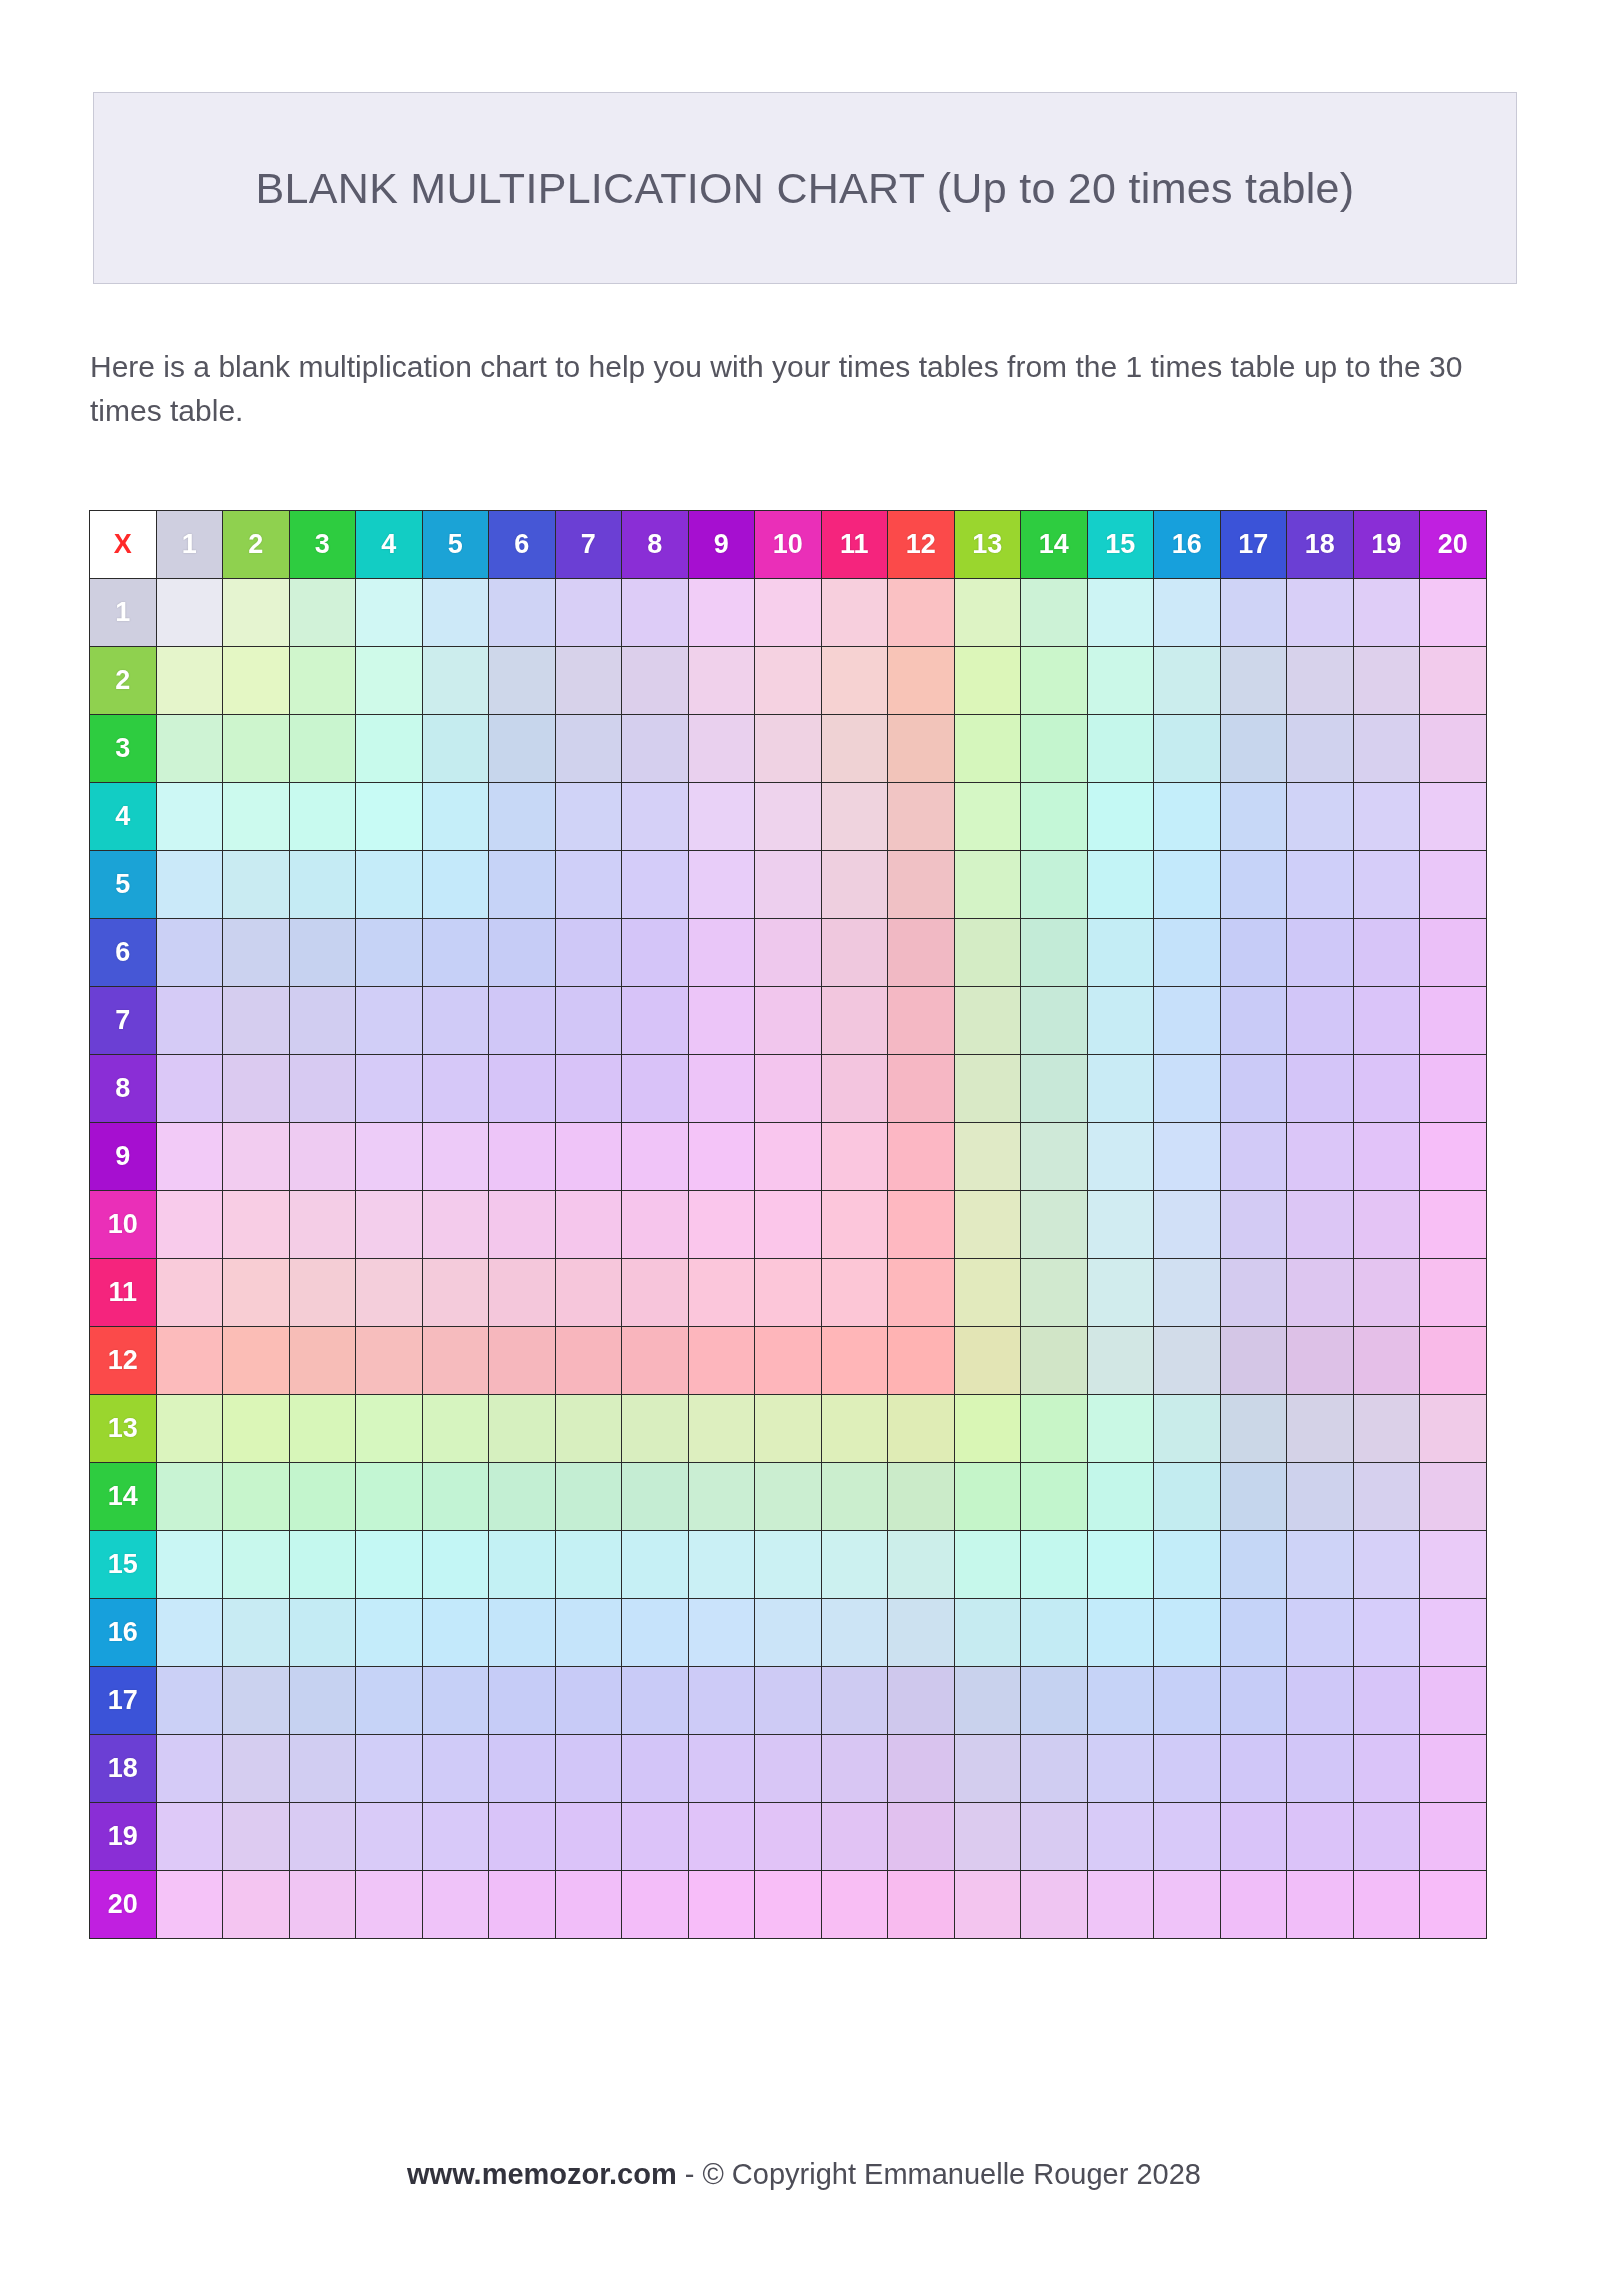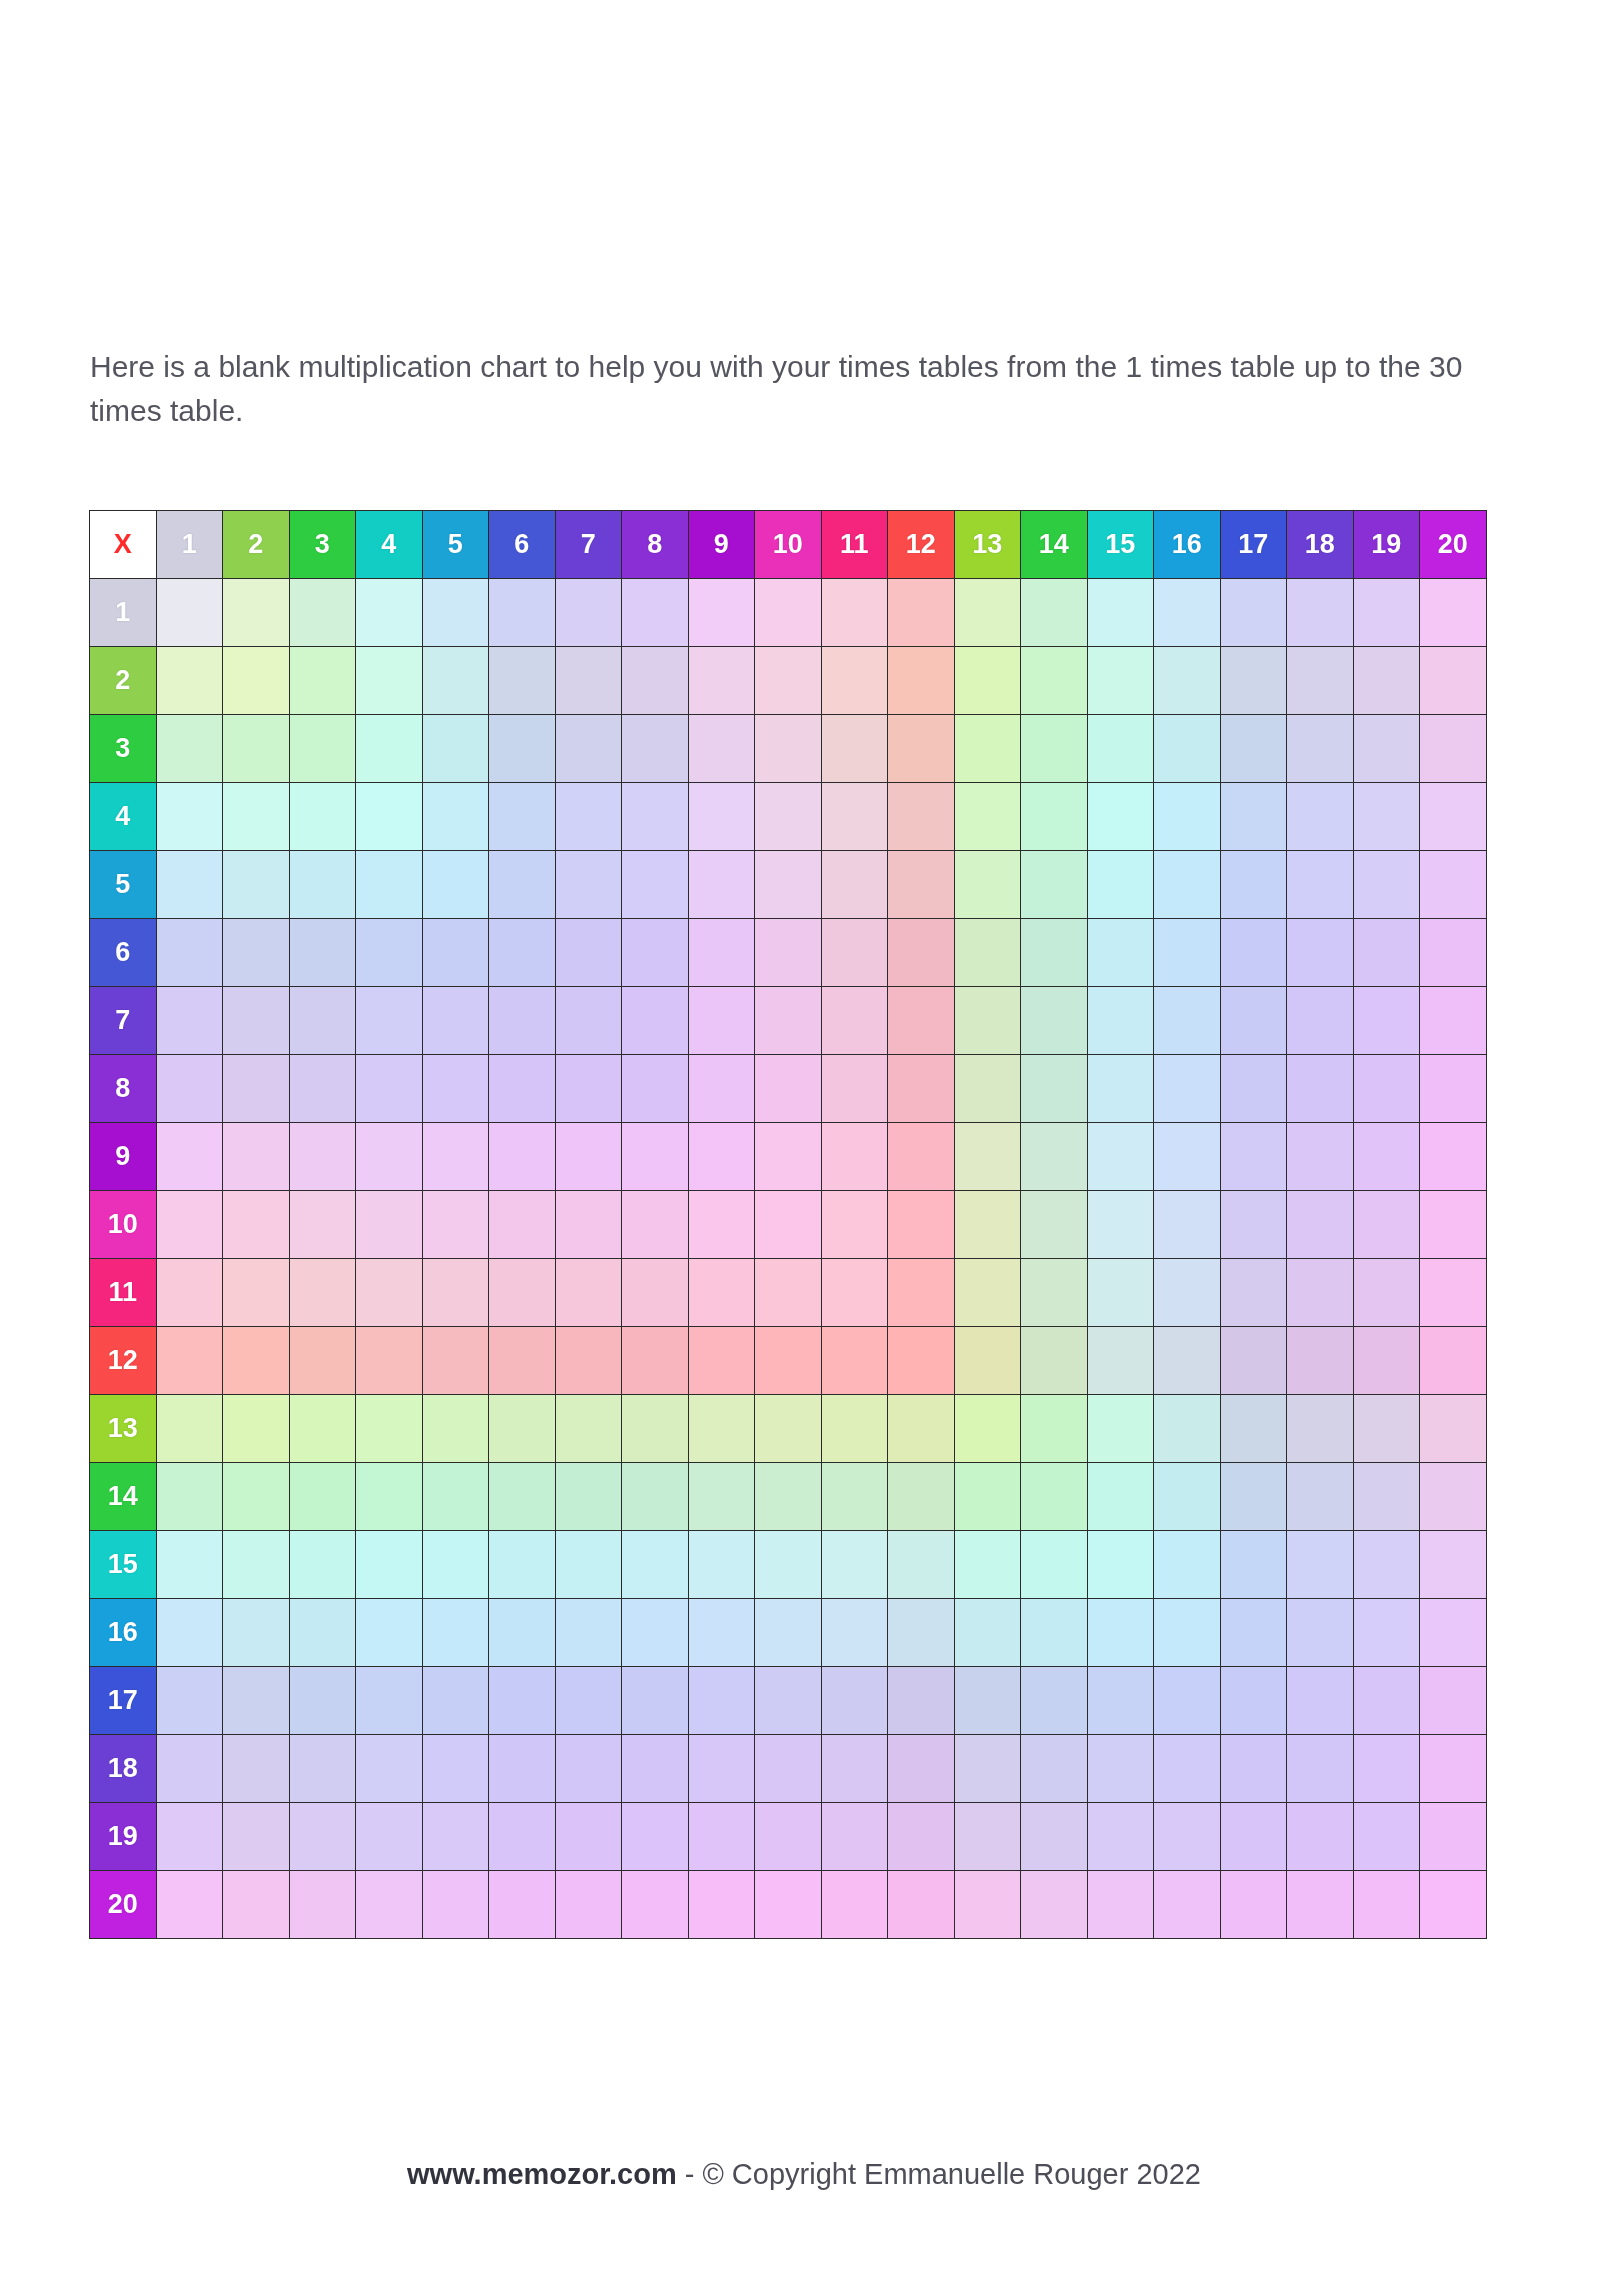--- a/index.html
+++ b/index.html
@@ -94,20 +94,23 @@
   .footer .site {
     font-weight: bold;
     color: #33333d;
   }
 </style>
 </head>
 <body>
 
 <div class="page">
 
+  <div class="title-box">
+    <div class="title-text">BLANK MULTIPLICATION CHART (Up to 20 times table)</div>
+  </div>
 
   <div class="intro">Here is a blank multiplication chart to help you with your times tables from the 1 times table up to the 30 times table.</div>
 
   <div class="grid-wrap">
     <table class="mtable">
       <tbody id="table-body">
           <tr>
             <td class="corner">X</td>
             <td class="head" style="background: rgb(207, 207, 224);">1</td>
             <td class="head" style="background: rgb(143, 209, 79);">2</td>
@@ -588,16 +591,16 @@
             <td class="cell" style="background: rgb(240, 190, 249);"></td>
             <td class="cell" style="background: rgb(241, 190, 249);"></td>
             <td class="cell" style="background: rgb(243, 189, 249);"></td>
             <td class="cell" style="background: rgb(247, 188, 249);"></td>
           </tr>
         </tbody>
     </table>
   </div>
 
   <div class="footer">
-    <span class="site">www.memozor.com</span><span> - © Copyright Emmanuelle Rouger 2022</span>
+    <span class="site">www.memozor.com</span><span> - © Copyright Emmanuelle Rouger 2028</span>
   </div>
 
 </div>
 
 </body></html>

